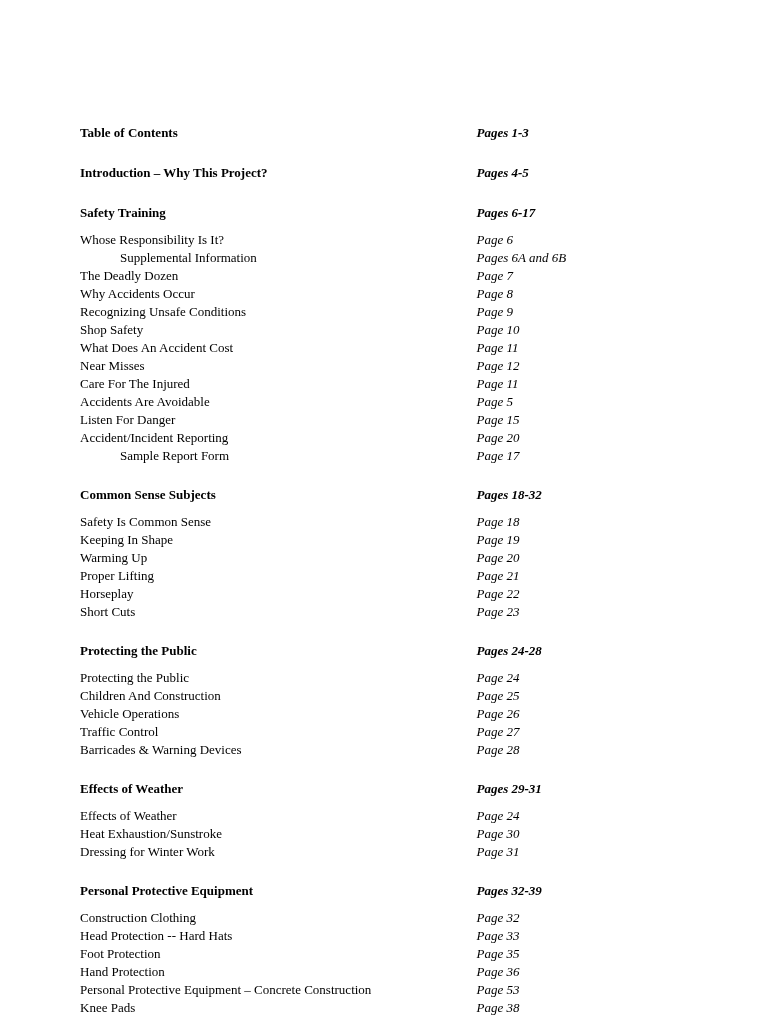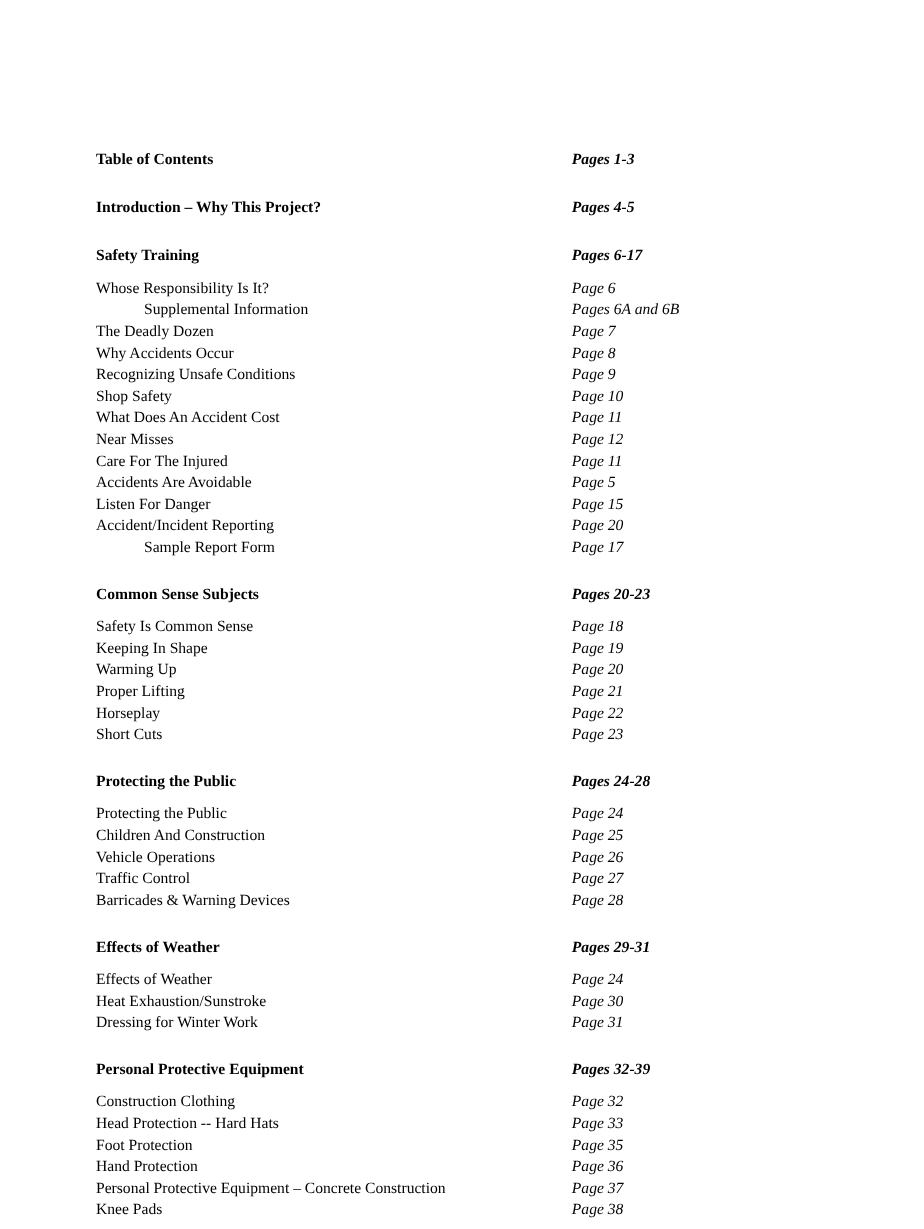--- a/index.html
+++ b/index.html
@@ -143,21 +143,21 @@
       </tr>
         <tr class="normal-row">
         <td class="label-col indented">Sample Report Form</td>
         <td class="page-col">Page 17</td>
       </tr>
         <tr class="spacer-row">
           <td colspan="2"></td>
         </tr>
         <tr class="section-heading-row">
         <td class="label-col section-heading">Common Sense Subjects</td>
-        <td class="page-col section-heading">Pages 20-23</td>
+        <td class="page-col section-heading">Pages 18-32</td>
       </tr>
         <tr class="spacer-row">
           <td colspan="2"></td>
         </tr>
         <tr class="normal-row">
         <td class="label-col ">Safety Is Common Sense</td>
         <td class="page-col">Page 18</td>
       </tr>
         <tr class="normal-row">
         <td class="label-col ">Keeping In Shape</td>
@@ -252,21 +252,21 @@
         <tr class="normal-row">
         <td class="label-col ">Foot Protection</td>
         <td class="page-col">Page 35</td>
       </tr>
         <tr class="normal-row">
         <td class="label-col ">Hand Protection</td>
         <td class="page-col">Page 36</td>
       </tr>
         <tr class="normal-row">
         <td class="label-col ">Personal Protective Equipment – Concrete Construction</td>
-        <td class="page-col">Page 37</td>
+        <td class="page-col">Page 53</td>
       </tr>
         <tr class="normal-row">
         <td class="label-col ">Knee Pads</td>
         <td class="page-col">Page 38</td>
       </tr>
       </tbody>
   </table>
 </div>
 
 </body></html>

